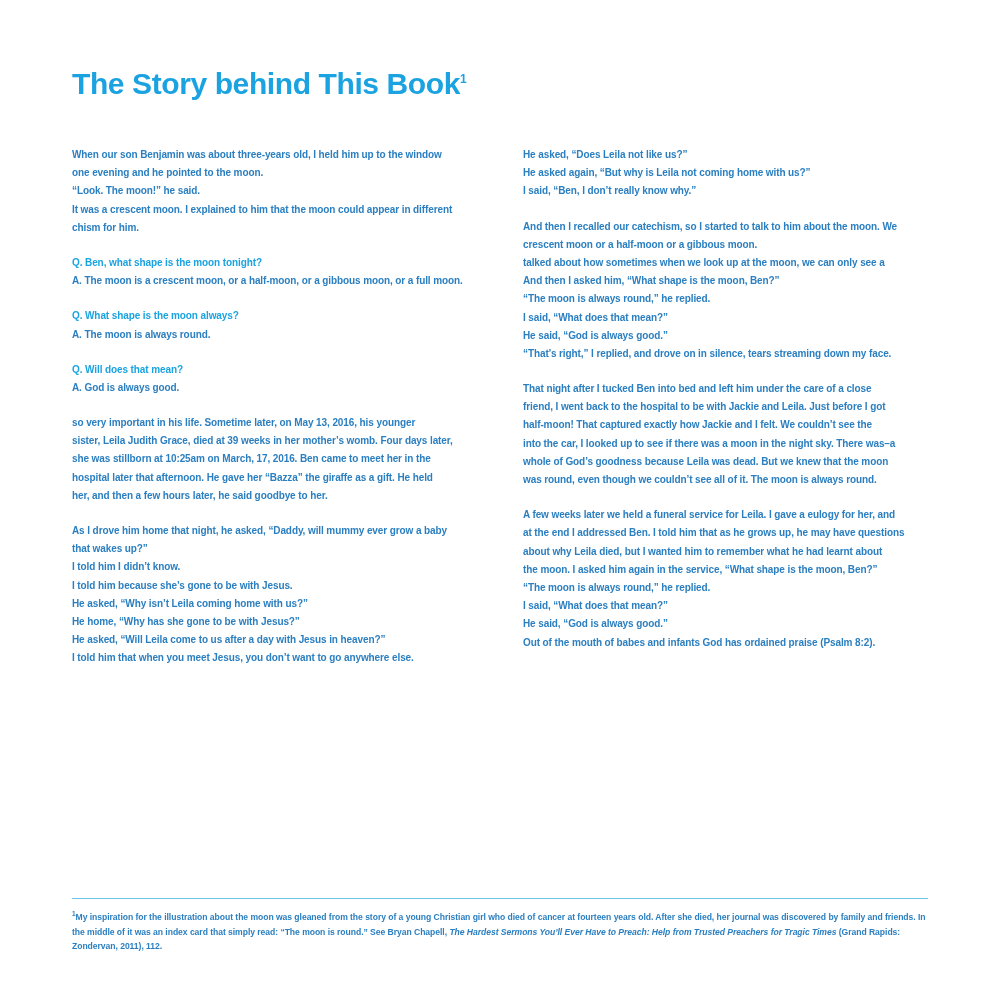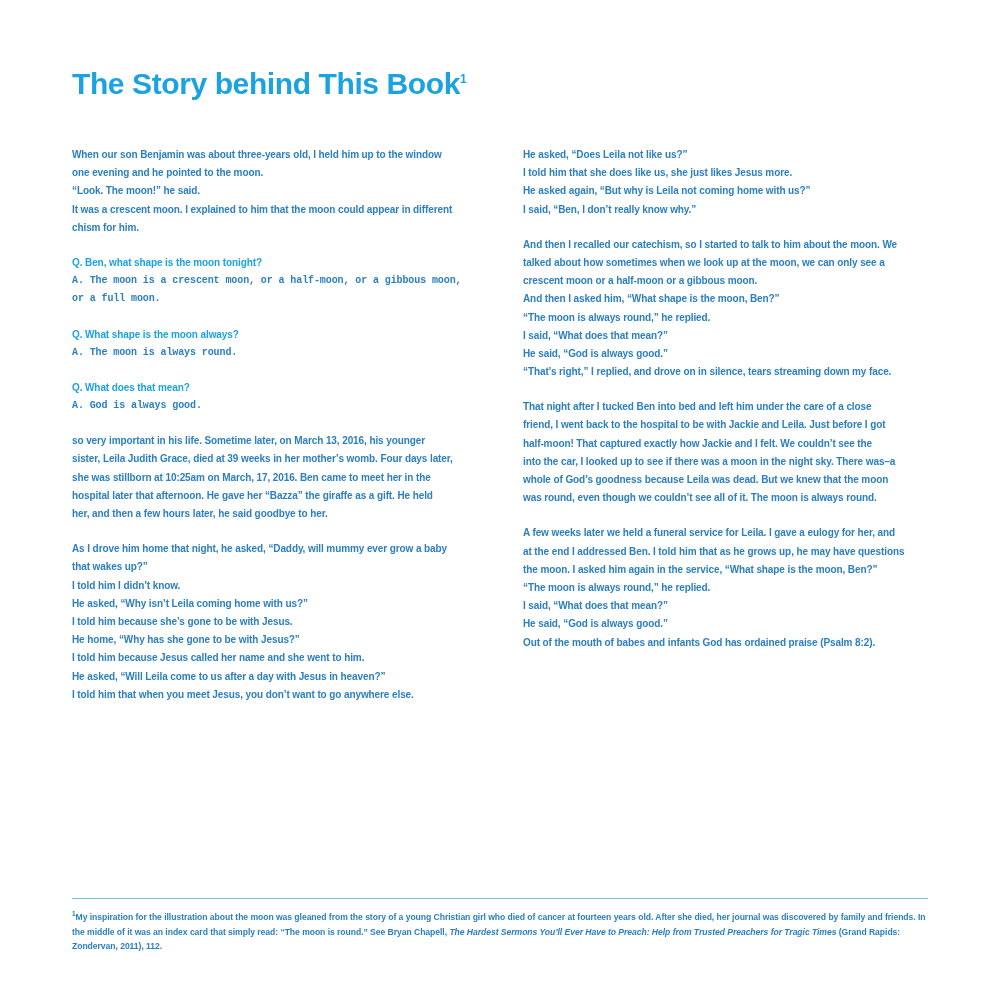--- a/index.html
+++ b/index.html
@@ -54,21 +54,20 @@
   p.para.qa {
     margin-bottom: 17px;
   }
   p.para .q {
     color: #1aa3e0;
     font-weight: bold;
     display: block;
   }
   p.para .a {
     display: block;
-    font-family: Liberation Mono, monospace;
   }
   p.para .ln {
     display: block;
   }
   .footnote-rule {
     position: absolute;
     left: 72px;
     right: 72px;
     top: 898px;
     height: 1px;
@@ -115,70 +114,69 @@
         </p>
         <p class="para qa">
           <span class="q">Q. Ben, what shape is the moon tonight?</span>
           <span class="a">A. The moon is a crescent moon, or a half-moon, or a gibbous moon, or a full moon.</span>
         </p>
         <p class="para qa">
           <span class="q">Q. What shape is the moon always?</span>
           <span class="a">A. The moon is always round.</span>
         </p>
         <p class="para qa">
-          <span class="q">Q. What does that mean?</span>
+          <span class="q">Q. Will does that mean?</span>
           <span class="a">A. God is always good.</span>
         </p>
         <p class="para">
-          <span class="ln">so very important in his life. Sometime later, on March 13, 2016, his younger</span>
+          <span class="ln">so very important in his life. Sometime later, on May 13, 2016, his younger</span>
           <span class="ln">sister, Leila Judith Grace, died at 39 weeks in her mother’s womb. Four days later,</span>
           <span class="ln">she was stillborn at 10:25am on March, 17, 2016. Ben came to meet her in the</span>
           <span class="ln">hospital later that afternoon. He gave her “Bazza” the giraffe as a gift. He held</span>
           <span class="ln">her, and then a few hours later, he said goodbye to her.</span>
         </p>
         <p class="para">
           <span class="ln">As I drove him home that night, he asked, “Daddy, will mummy ever grow a baby</span>
           <span class="ln">that wakes up?”</span>
           <span class="ln">I told him I didn’t know.</span>
+          <span class="ln">I told him because she’s gone to be with Jesus.</span>
           <span class="ln">He asked, “Why isn’t Leila coming home with us?”</span>
-          <span class="ln">I told him because she’s gone to be with Jesus.</span>
           <span class="ln">He home, “Why has she gone to be with Jesus?”</span>
-          <span class="ln">I told him because Jesus called her name and she went to him.</span>
           <span class="ln">He asked, “Will Leila come to us after a day with Jesus in heaven?”</span>
           <span class="ln">I told him that when you meet Jesus, you don’t want to go anywhere else.</span>
         </p>
       </div>
     <div class="col" id="col1">
         <p class="para">
           <span class="ln">He asked, “Does Leila not like us?”</span>
-          <span class="ln">I told him that she does like us, she just likes Jesus more.</span>
           <span class="ln">He asked again, “But why is Leila not coming home with us?”</span>
           <span class="ln">I said, “Ben, I don’t really know why.”</span>
         </p>
         <p class="para">
           <span class="ln">And then I recalled our catechism, so I started to talk to him about the moon. We</span>
+          <span class="ln">crescent moon or a half-moon or a gibbous moon.</span>
           <span class="ln">talked about how sometimes when we look up at the moon, we can only see a</span>
-          <span class="ln">crescent moon or a half-moon or a gibbous moon.</span>
           <span class="ln">And then I asked him, “What shape is the moon, Ben?”</span>
           <span class="ln">“The moon is always round,” he replied.</span>
           <span class="ln">I said, “What does that mean?”</span>
           <span class="ln">He said, “God is always good.”</span>
           <span class="ln">“That’s right,” I replied, and drove on in silence, tears streaming down my face.</span>
         </p>
         <p class="para">
           <span class="ln">That night after I tucked Ben into bed and left him under the care of a close</span>
           <span class="ln">friend, I went back to the hospital to be with Jackie and Leila. Just before I got</span>
           <span class="ln">half-moon! That captured exactly how Jackie and I felt. We couldn’t see the</span>
           <span class="ln">into the car, I looked up to see if there was a moon in the night sky. There was–a</span>
           <span class="ln">whole of God’s goodness because Leila was dead. But we knew that the moon</span>
           <span class="ln">was round, even though we couldn’t see all of it. The moon is always round.</span>
         </p>
         <p class="para">
           <span class="ln">A few weeks later we held a funeral service for Leila. I gave a eulogy for her, and</span>
           <span class="ln">at the end I addressed Ben. I told him that as he grows up, he may have questions</span>
+          <span class="ln">about why Leila died, but I wanted him to remember what he had learnt about</span>
           <span class="ln">the moon. I asked him again in the service, “What shape is the moon, Ben?”</span>
           <span class="ln">“The moon is always round,” he replied.</span>
           <span class="ln">I said, “What does that mean?”</span>
           <span class="ln">He said, “God is always good.”</span>
           <span class="ln">Out of the mouth of babes and infants God has ordained praise (Psalm 8:2).</span>
         </p>
       </div>
   </div>
 
   <div class="footnote-rule"></div>

